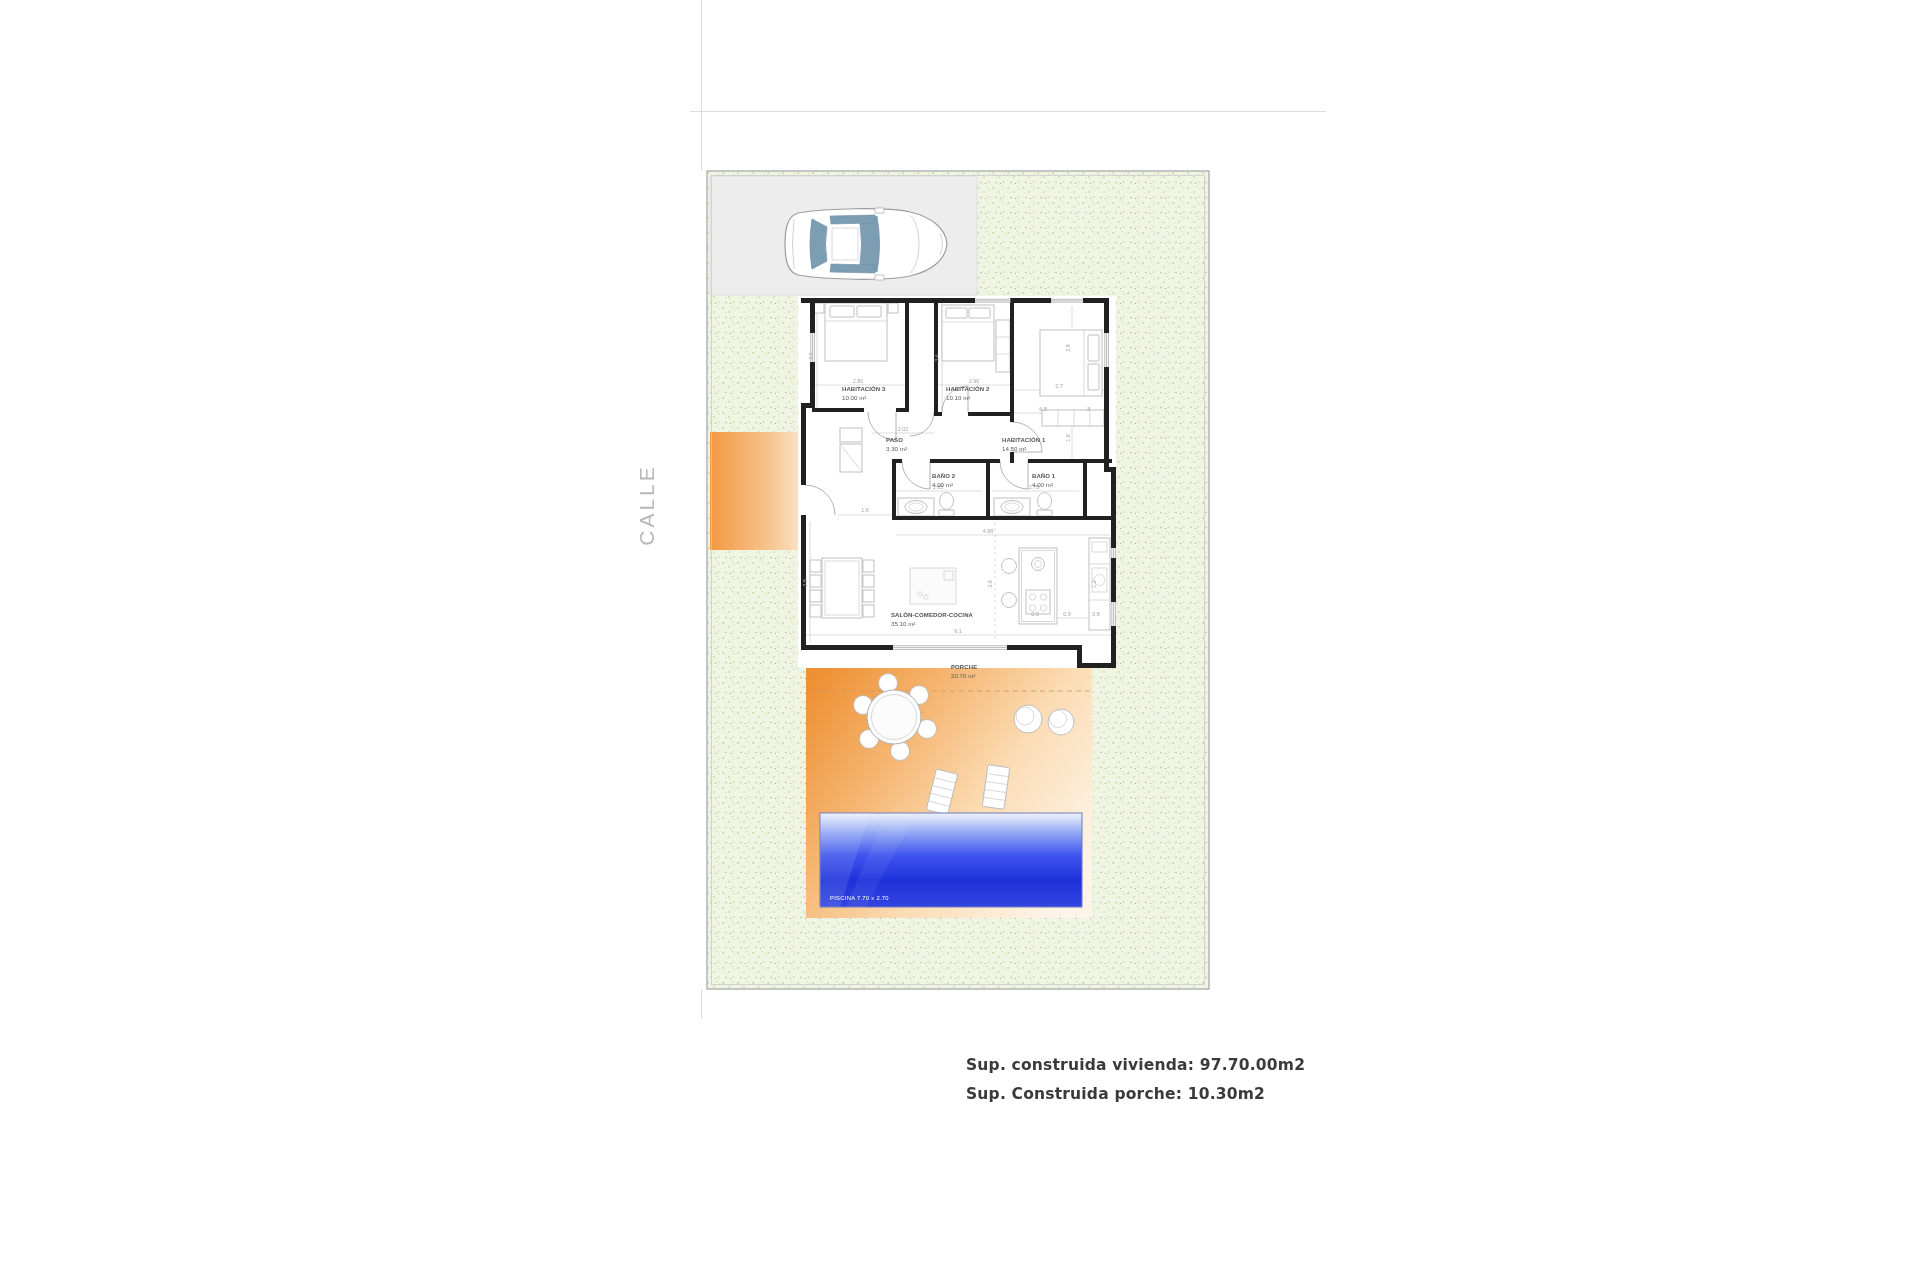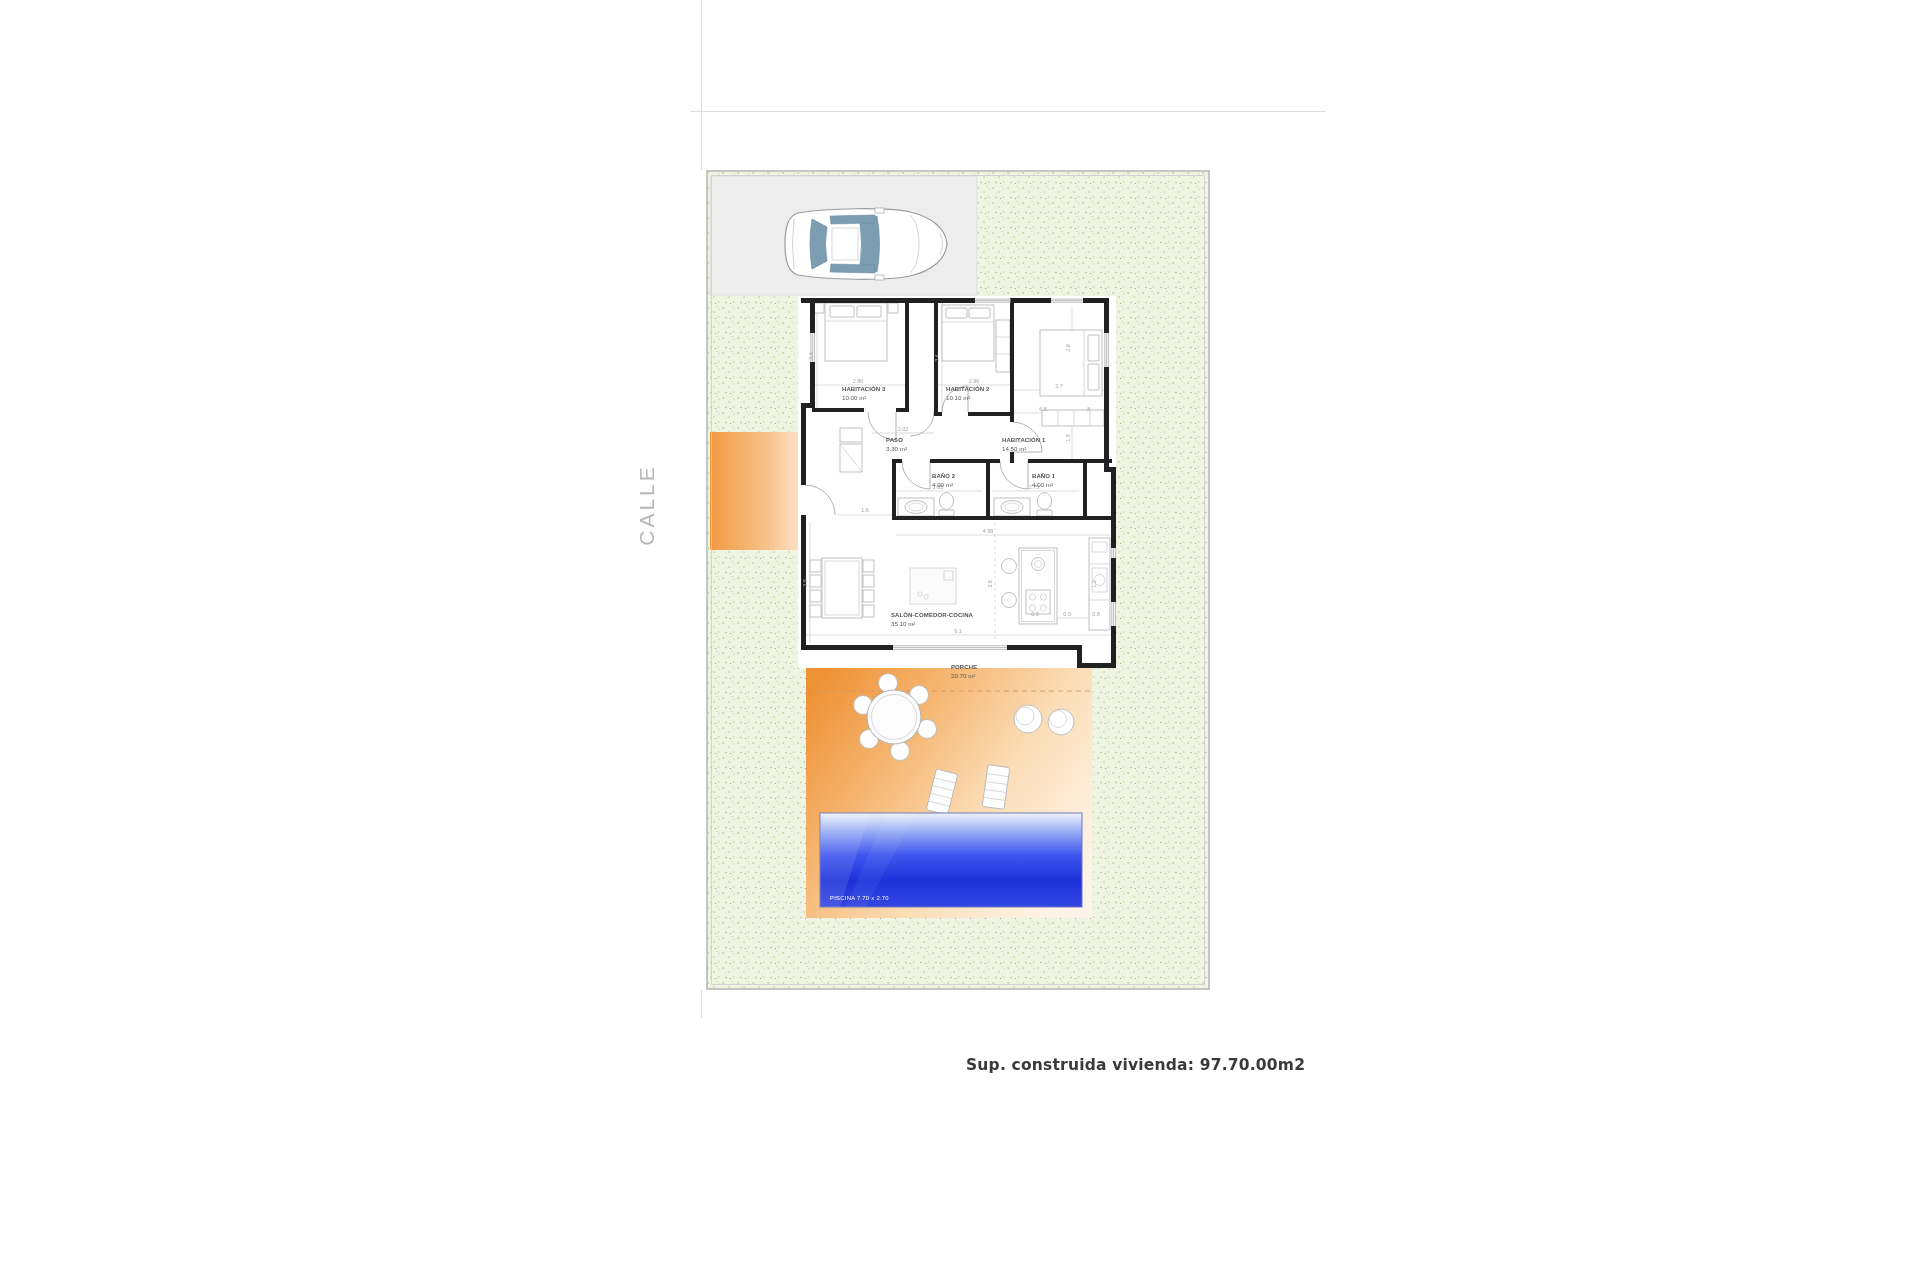--- a/index.html
+++ b/index.html
@@ -387,15 +387,16 @@
       <polygon points="180,643 210,643 160,737 140,737" fill="#ffffff" opacity="0.06"></polygon>
       <text class="pool-label" x="124" y="730">PISCINA 7.70 x 2.70</text>
     </g>
 
     <rect x="1" y="1" width="502" height="818" fill="none" stroke="#9f9f9f" stroke-width="1.2"></rect>
     <rect x="5.5" y="5.5" width="493" height="809" fill="none" stroke="#cdcdcd" stroke-width="0.8"></rect>
   </svg>
 
   <div id="summary">
     <div>Sup. construida vivienda: 97.70.00m2</div>
+    <div>Sup. Construida porche: 10.30m2</div>
   </div>
 
 </div>
 
 </body></html>

